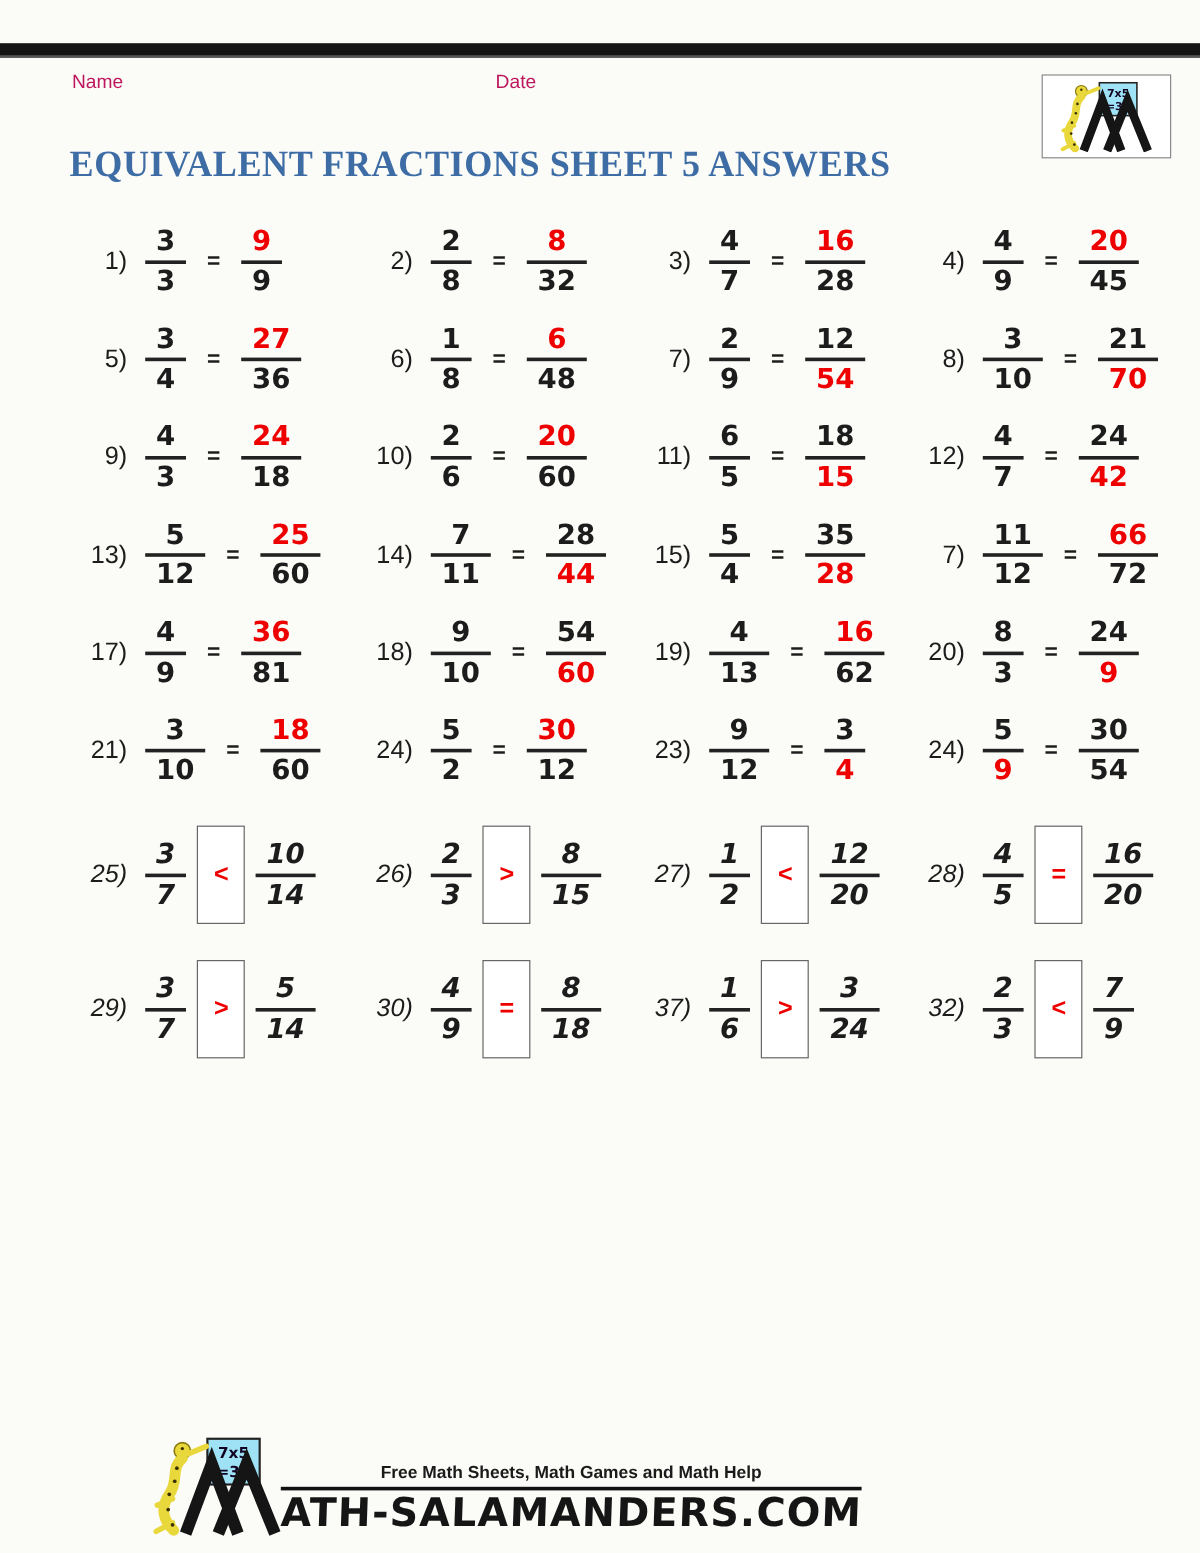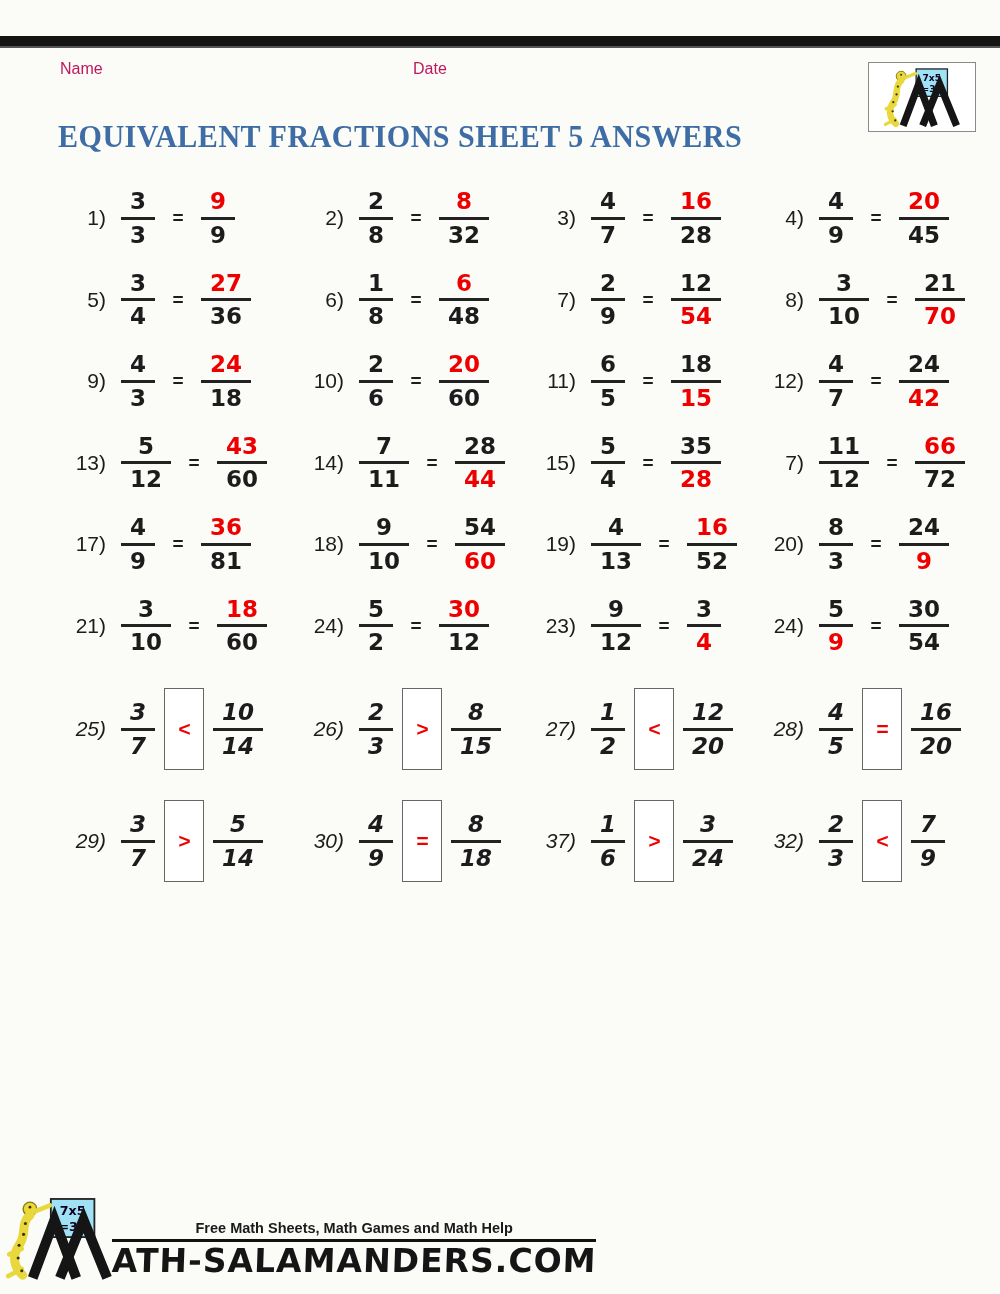--- a/index.html
+++ b/index.html
@@ -26,21 +26,21 @@
   .prow.cmp{margin-top:30px;margin-bottom:26px;font-style:italic;}
   .prob{display:flex;align-items:center;}
   .pnum{width:56px;text-align:right;font-size:21px;margin-right:15px;flex:none;color:#1c1c1c;}
   .frac{display:inline-flex;flex-direction:column;align-items:center;flex:none;}
   .frac .num,.frac .den{font-weight:700;font-size:23px;line-height:1.25;padding:1px 9px;font-family:"DejaVu Sans","Liberation Sans",sans-serif;}
   .frac .bar{align-self:stretch;height:3px;background:#222;}
   .red{color:var(--red,#ee0000);}
   .eqsign{width:46px;text-align:center;font-size:19px;font-weight:700;flex:none;}
   .cbox{width:38px;height:80px;border:1.5px solid #666;background:#fff;display:flex;align-items:center;justify-content:center;flex:none;margin:0 9px;}
   .cbox span{color:var(--red,#ee0000);font-size:21px;font-weight:600;}
-  .footer{position:absolute;left:0;top:1196px;width:840px;display:flex;align-items:flex-end;}
+  .footer{position:absolute;left:0;top:1196px;width:840px;display:flex;justify-content:center;align-items:flex-end;}
   .footer svg{width:118px;height:84px;flex:none;margin-right:-6px;}
   .footer-col{display:flex;flex-direction:column;}
   .tagline{font-size:14.5px;font-weight:700;color:#1a1a1a;text-align:center;padding:0 6px;}
   .tagrule{height:3px;background:#111;margin:3px 0 0;}
   .wordmark{
     font-family:"DejaVu Sans","Liberation Sans",sans-serif;font-weight:700;
     font-size:33px;letter-spacing:1px;color:#151515;line-height:1.15;
     transform:skewX(-2deg);white-space:nowrap;
   }
 </style>
@@ -264,21 +264,21 @@
     <div class="prow">
       <div class="prob">
         <span class="pnum">13)</span>
         <span class="frac">
           <span class="num">5</span>
           <span class="bar"></span>
           <span class="den">12</span>
         </span>
         <span class="eqsign">=</span>
         <span class="frac">
-          <span class="num red">43</span>
+          <span class="num red">25</span>
           <span class="bar"></span>
           <span class="den">60</span>
         </span>
       </div>
       <div class="prob">
         <span class="pnum">14)</span>
         <span class="frac">
           <span class="num">7</span>
           <span class="bar"></span>
           <span class="den">11</span>
@@ -352,21 +352,21 @@
         <span class="pnum">19)</span>
         <span class="frac">
           <span class="num">4</span>
           <span class="bar"></span>
           <span class="den">13</span>
         </span>
         <span class="eqsign">=</span>
         <span class="frac">
           <span class="num red">16</span>
           <span class="bar"></span>
-          <span class="den">52</span>
+          <span class="den">62</span>
         </span>
       </div>
       <div class="prob">
         <span class="pnum">20)</span>
         <span class="frac">
           <span class="num">8</span>
           <span class="bar"></span>
           <span class="den">3</span>
         </span>
         <span class="eqsign">=</span>

